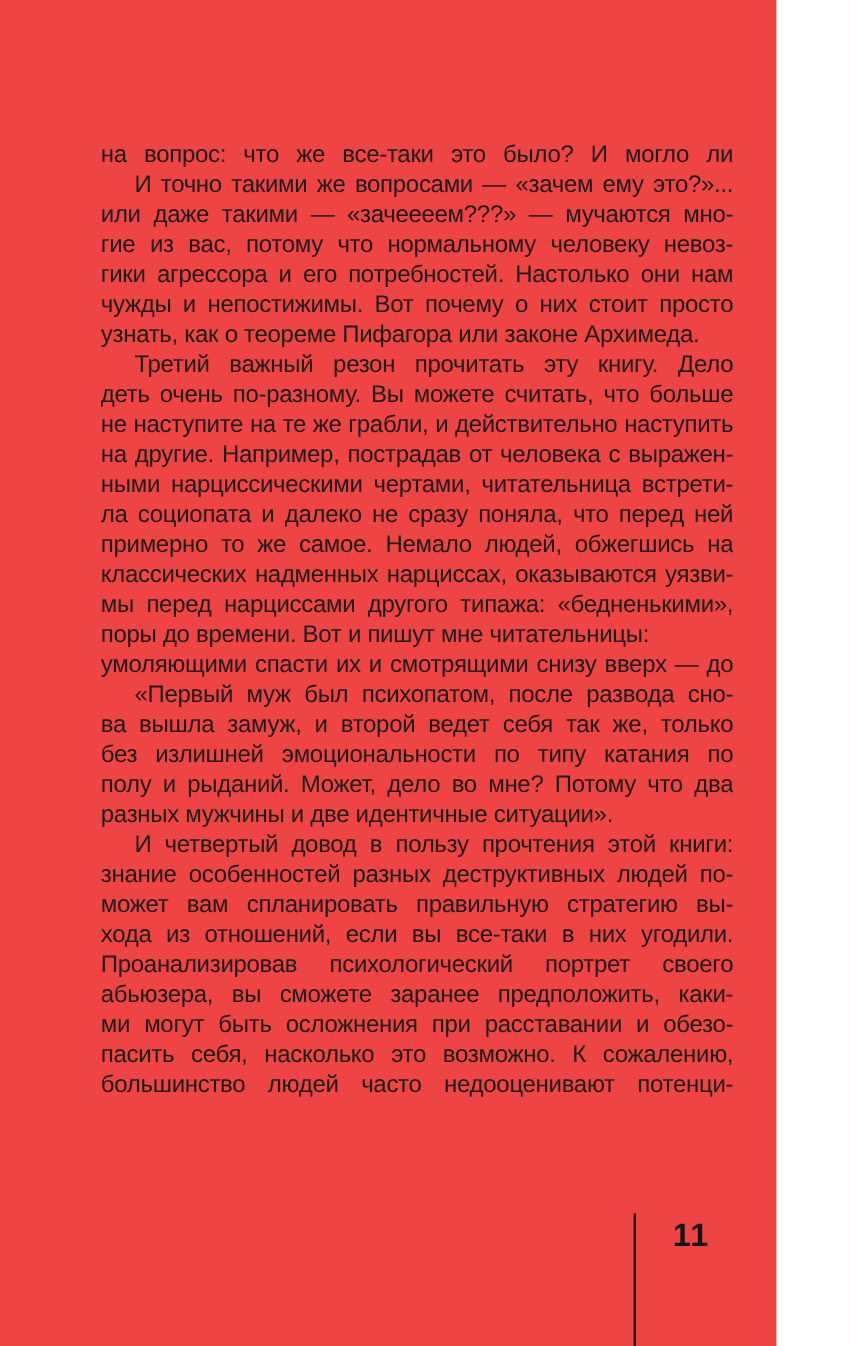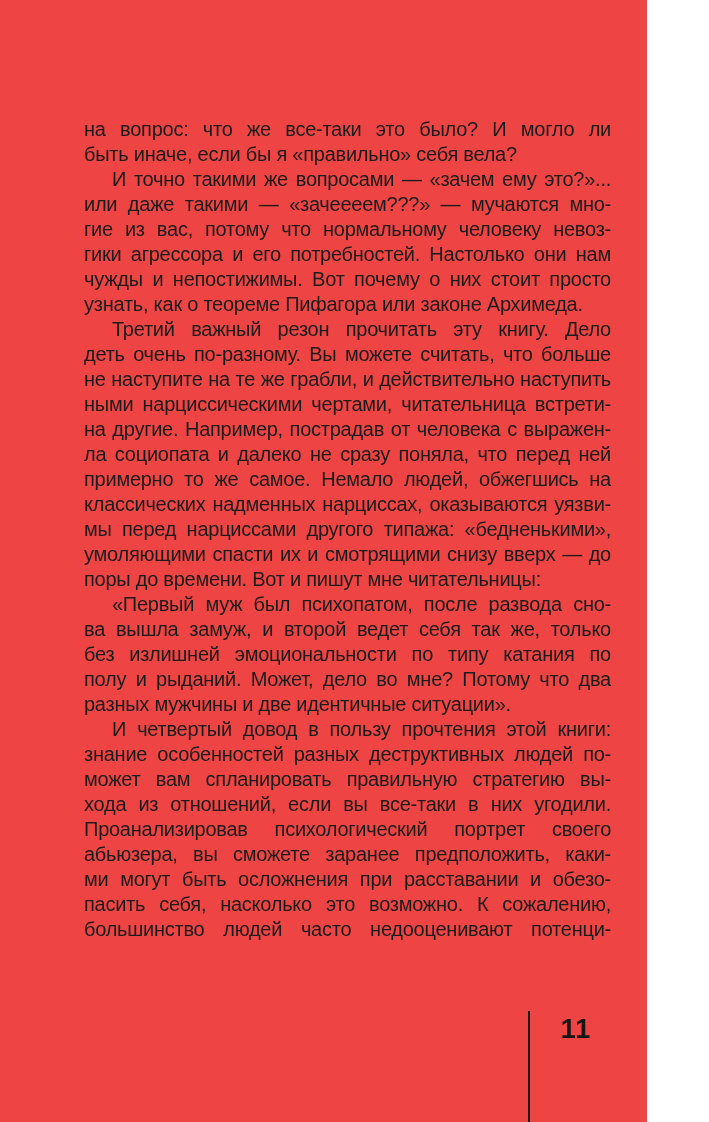--- a/index.html
+++ b/index.html
@@ -61,42 +61,41 @@
     text-align: center;
   }
 </style>
 </head>
 <body>
 
 <div class="page">
   <main class="text-block">
       <div class="paragraph">
         <div class="line">на вопрос: что же все-таки это было? И могло ли</div>
-        <div class="line para-end">быть иначе, если бы я «правильно» себя вела?</div>
       </div>
       <div class="paragraph">
         <div class="line indent">И точно такими же вопросами — «зачем ему это?»...</div>
         <div class="line">или даже такими — «зачеееем???» — мучаются мно-</div>
         <div class="line">гие из вас, потому что нормальному человеку невоз-</div>
         <div class="line">гики агрессора и его потребностей. Настолько они нам</div>
         <div class="line">чужды и непостижимы. Вот почему о них стоит просто</div>
         <div class="line para-end">узнать, как о теореме Пифагора или законе Архимеда.</div>
       </div>
       <div class="paragraph">
         <div class="line indent">Третий важный резон прочитать эту книгу. Дело</div>
         <div class="line">деть очень по-разному. Вы можете считать, что больше</div>
         <div class="line">не наступите на те же грабли, и действительно наступить</div>
+        <div class="line">на другие. Например, пострадав от человека с выражен-</div>
         <div class="line">ными нарциссическими чертами, читательница встрети-</div>
-        <div class="line">на другие. Например, пострадав от человека с выражен-</div>
         <div class="line">ла социопата и далеко не сразу поняла, что перед ней</div>
         <div class="line">примерно то же самое. Немало людей, обжегшись на</div>
         <div class="line">классических надменных нарциссах, оказываются уязви-</div>
         <div class="line">мы перед нарциссами другого типажа: «бедненькими»,</div>
+        <div class="line para-end">поры до времени. Вот и пишут мне читательницы:</div>
         <div class="line">умоляющими спасти их и смотрящими снизу вверх — до</div>
-        <div class="line para-end">поры до времени. Вот и пишут мне читательницы:</div>
       </div>
       <div class="paragraph">
         <div class="line indent">«Первый муж был психопатом, после развода сно-</div>
         <div class="line">ва вышла замуж, и второй ведет себя так же, только</div>
         <div class="line">без излишней эмоциональности по типу катания по</div>
         <div class="line">полу и рыданий. Может, дело во мне? Потому что два</div>
         <div class="line para-end">разных мужчины и две идентичные ситуации».</div>
       </div>
       <div class="paragraph">
         <div class="line indent">И четвертый довод в пользу прочтения этой книги:</div>

